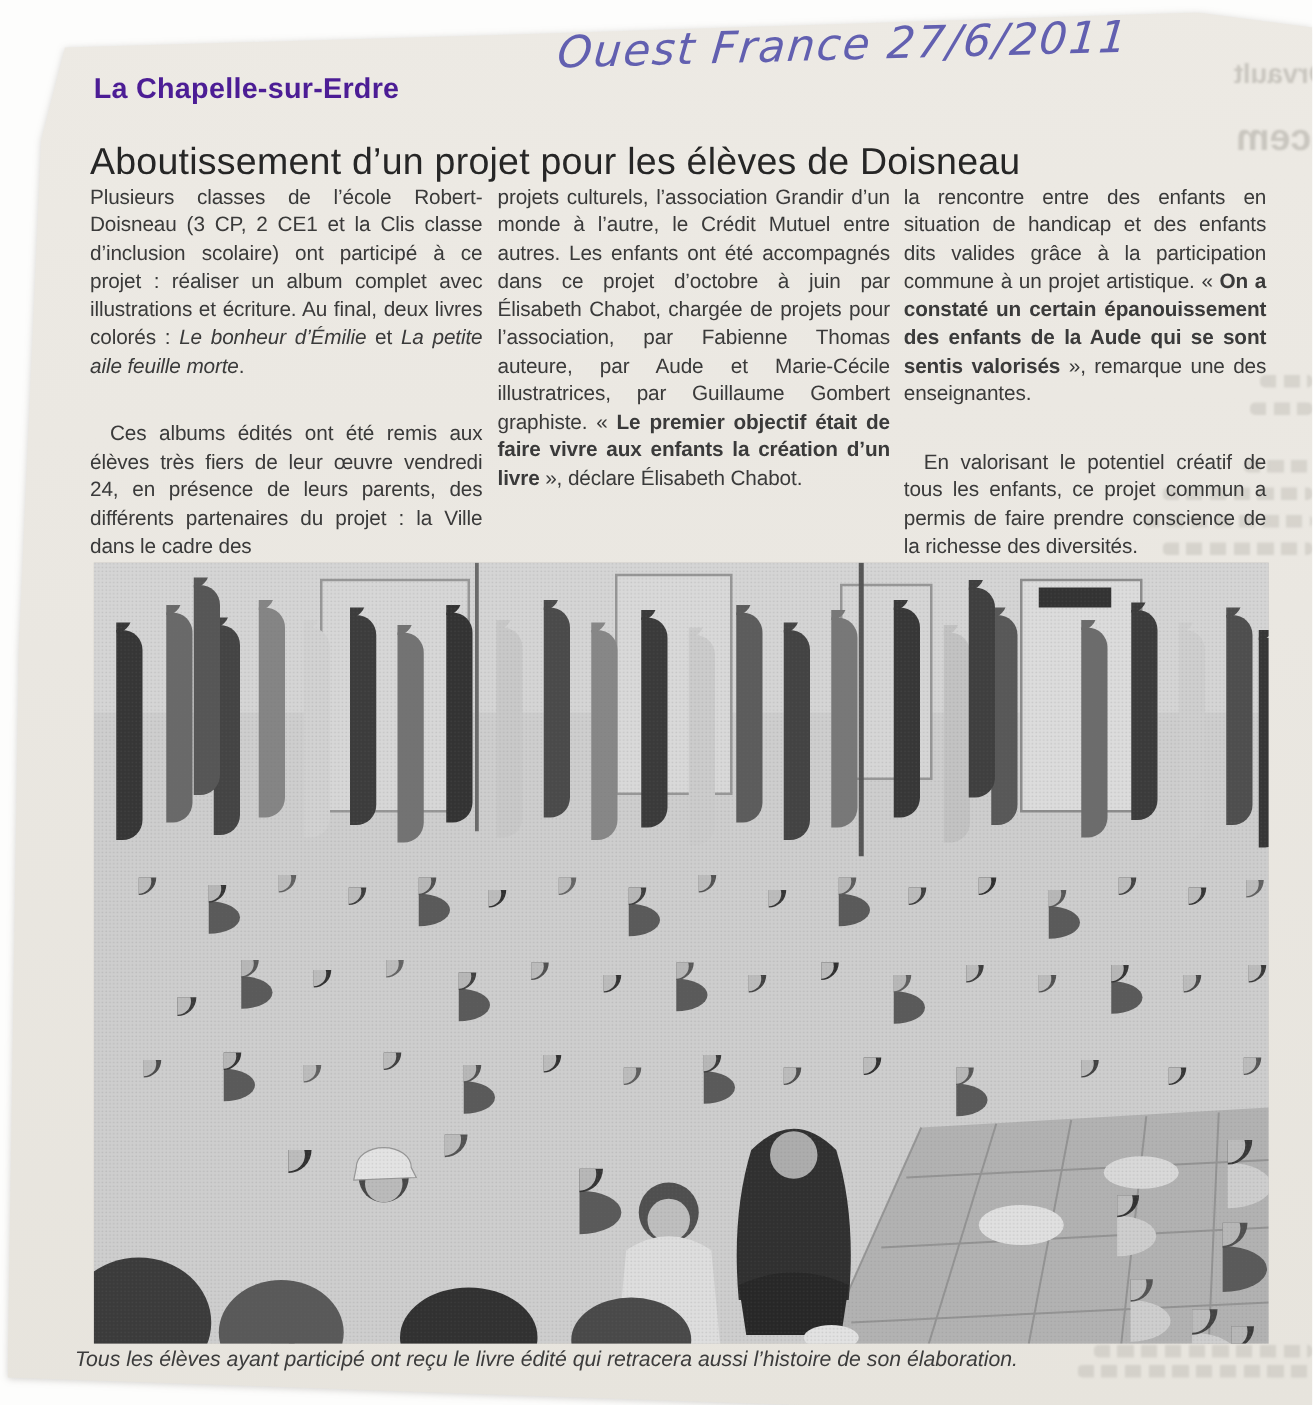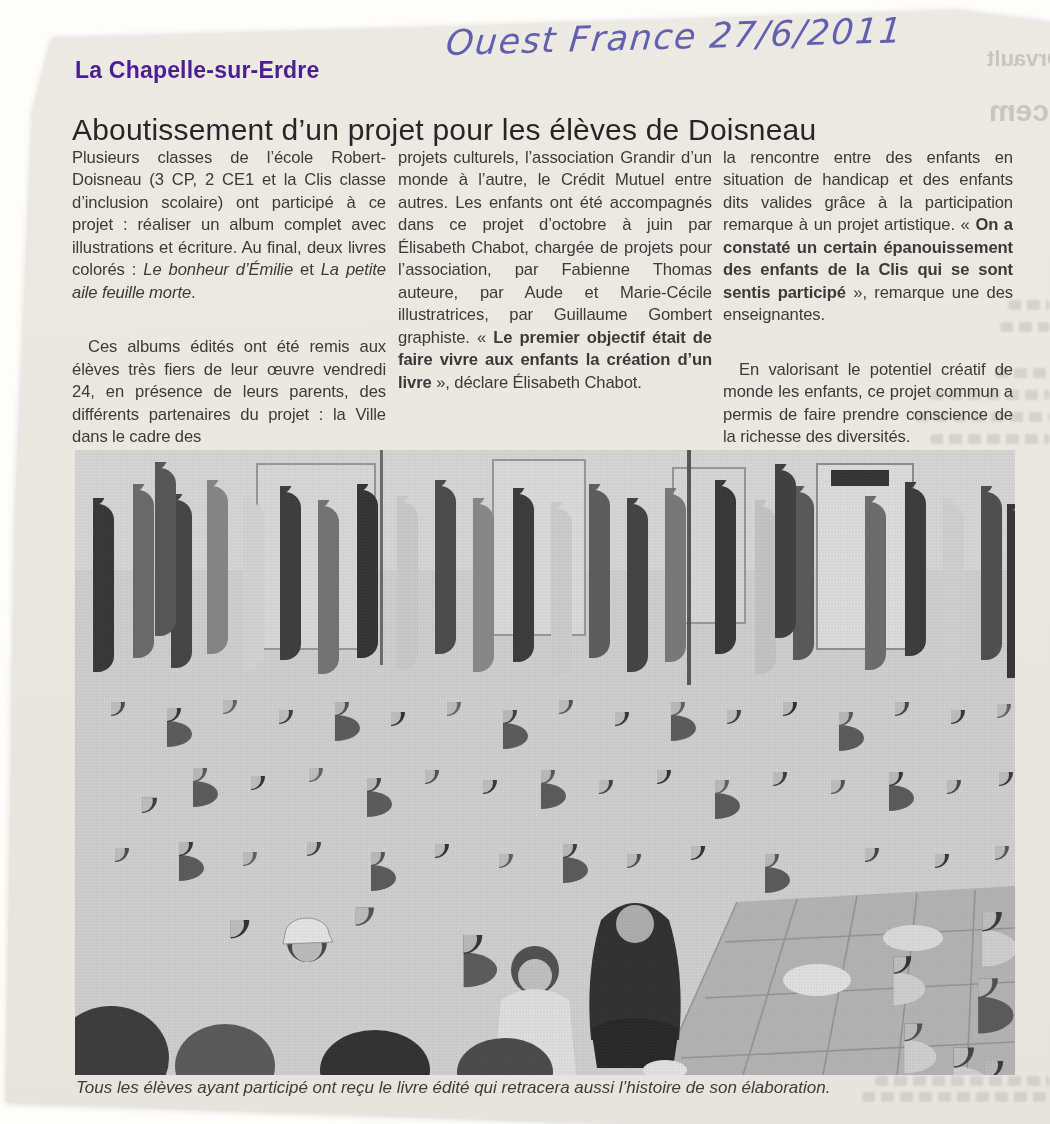--- a/index.html
+++ b/index.html
@@ -30,21 +30,21 @@
   .bleed{position:absolute;color:#c9c6bf;transform:scaleX(-1);font-weight:bold;
          filter:blur(.7px);white-space:nowrap;}
   #bleed-orvault{right:-14px;top:46px;font-size:22px;}
   #bleed-lancem{right:-52px;top:94px;font-size:30px;}
   .bleed-stripe{position:absolute;height:10px;border-radius:4px;filter:blur(.8px);opacity:.55;
     background:repeating-linear-gradient(90deg,#c6c3bc 0 13px,rgba(0,0,0,0) 13px 19px);}
   
   #photo{left:75px;top:450px;width:940px;height:625px;background:#cfccc6;overflow:hidden;}
   #photo svg{display:block;filter:grayscale(1) contrast(.93) brightness(1.02);}
   
-  #caption{left:76px;top:1078px;width:880px;font-size:17px;font-style:italic;color:#3c3c3c;}
+  #caption{left:60px;top:1078px;width:880px;font-size:17px;font-style:italic;color:#3c3c3c;}
 </style>
 </head>
 <body>
 
 <div id="scan">
   <div class="paper-shadow">
     <div id="paper"></div>
   </div>
 
   <div id="handwriting" class="abs">Ouest France 27/6/2011</div>
@@ -64,22 +64,22 @@
   <div id="headline" class="abs">Aboutissement d’un projet pour les élèves de Doisneau</div>
 
   <div id="col1" class="col">
     <p><span>Plusieurs classes de l’école Robert-Doisneau (3 CP, 2 CE1 et la Clis classe d’inclusion scolaire) ont participé à ce projet : réaliser un album complet avec illustrations et écriture. Au final, deux livres colorés : </span><span class="r-i">Le bonheur d’Émilie</span><span> et </span><span class="r-i">La petite aile feuille morte</span><span>.</span></p>
     <p class="indent"><span>Ces albums édités ont été remis aux élèves très fiers de leur œuvre vendredi 24, en présence de leurs parents, des différents partenaires du projet : la Ville dans le cadre des</span></p>
   </div>
   <div id="col2" class="col">
     <p><span>projets culturels, l’association Grandir d’un monde à l’autre, le Crédit Mutuel entre autres. Les enfants ont été accompagnés dans ce projet d’octobre à juin par Élisabeth Chabot, chargée de projets pour l’association, par Fabienne Thomas auteure, par Aude et Marie-Cécile illustratrices, par Guillaume Gombert graphiste. « </span><span class="r-b">Le premier objectif était de faire vivre aux enfants la création d’un livre</span><span> », déclare Élisabeth Chabot.</span></p>
   </div>
   <div id="col3" class="col">
-    <p><span>la rencontre entre des enfants en situation de handicap et des enfants dits valides grâce à la participation remarque à un projet artistique. « </span><span class="r-b">On a constaté un certain épanouissement des enfants de la Clis qui se sont sentis participé</span><span> », remarque une des enseignantes.</span></p>
-    <p class="indent"><span>En valorisant le potentiel créatif de monde les enfants, ce projet commun a permis de faire prendre conscience de la richesse des diversités.</span></p>
+    <p><span>la rencontre entre des enfants en situation de handicap et des enfants dits valides grâce à la participation commune à un projet artistique. « </span><span class="r-b">On a constaté un certain épanouissement des enfants de la Aude qui se sont sentis valorisés</span><span> », remarque une des enseignantes.</span></p>
+    <p class="indent"><span>En valorisant le potentiel créatif de tous les enfants, ce projet commun a permis de faire prendre conscience de la richesse des diversités.</span></p>
   </div>
 
   <div id="photo" class="abs">
     <svg width="940" height="625" viewBox="0 0 940 625" xmlns="http://www.w3.org/2000/svg">
       <defs>
         <symbol id="pstand">
           <rect x="-21" y="6" width="42" height="168" rx="16" fill="currentColor"></rect>
           <circle r="12" cy="-4" fill="currentColor"></circle>
         </symbol>
         <symbol id="child">

